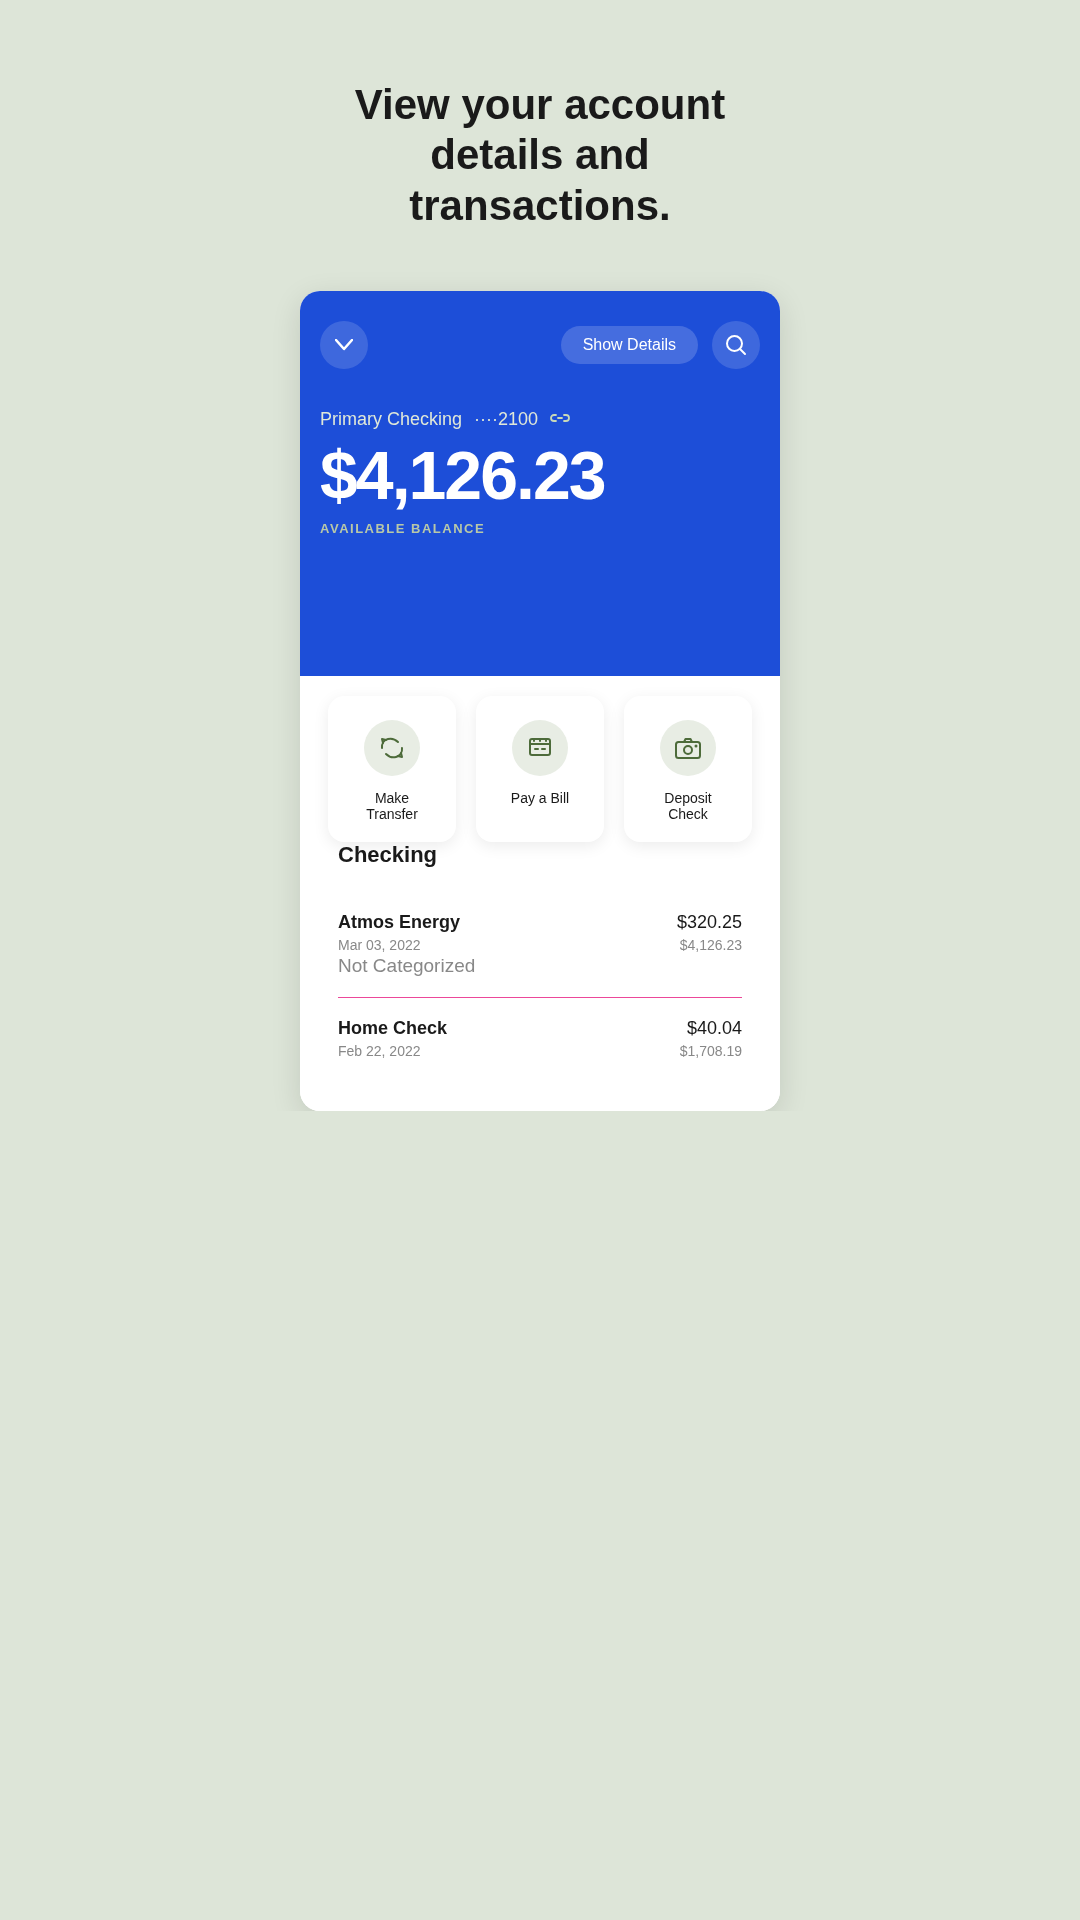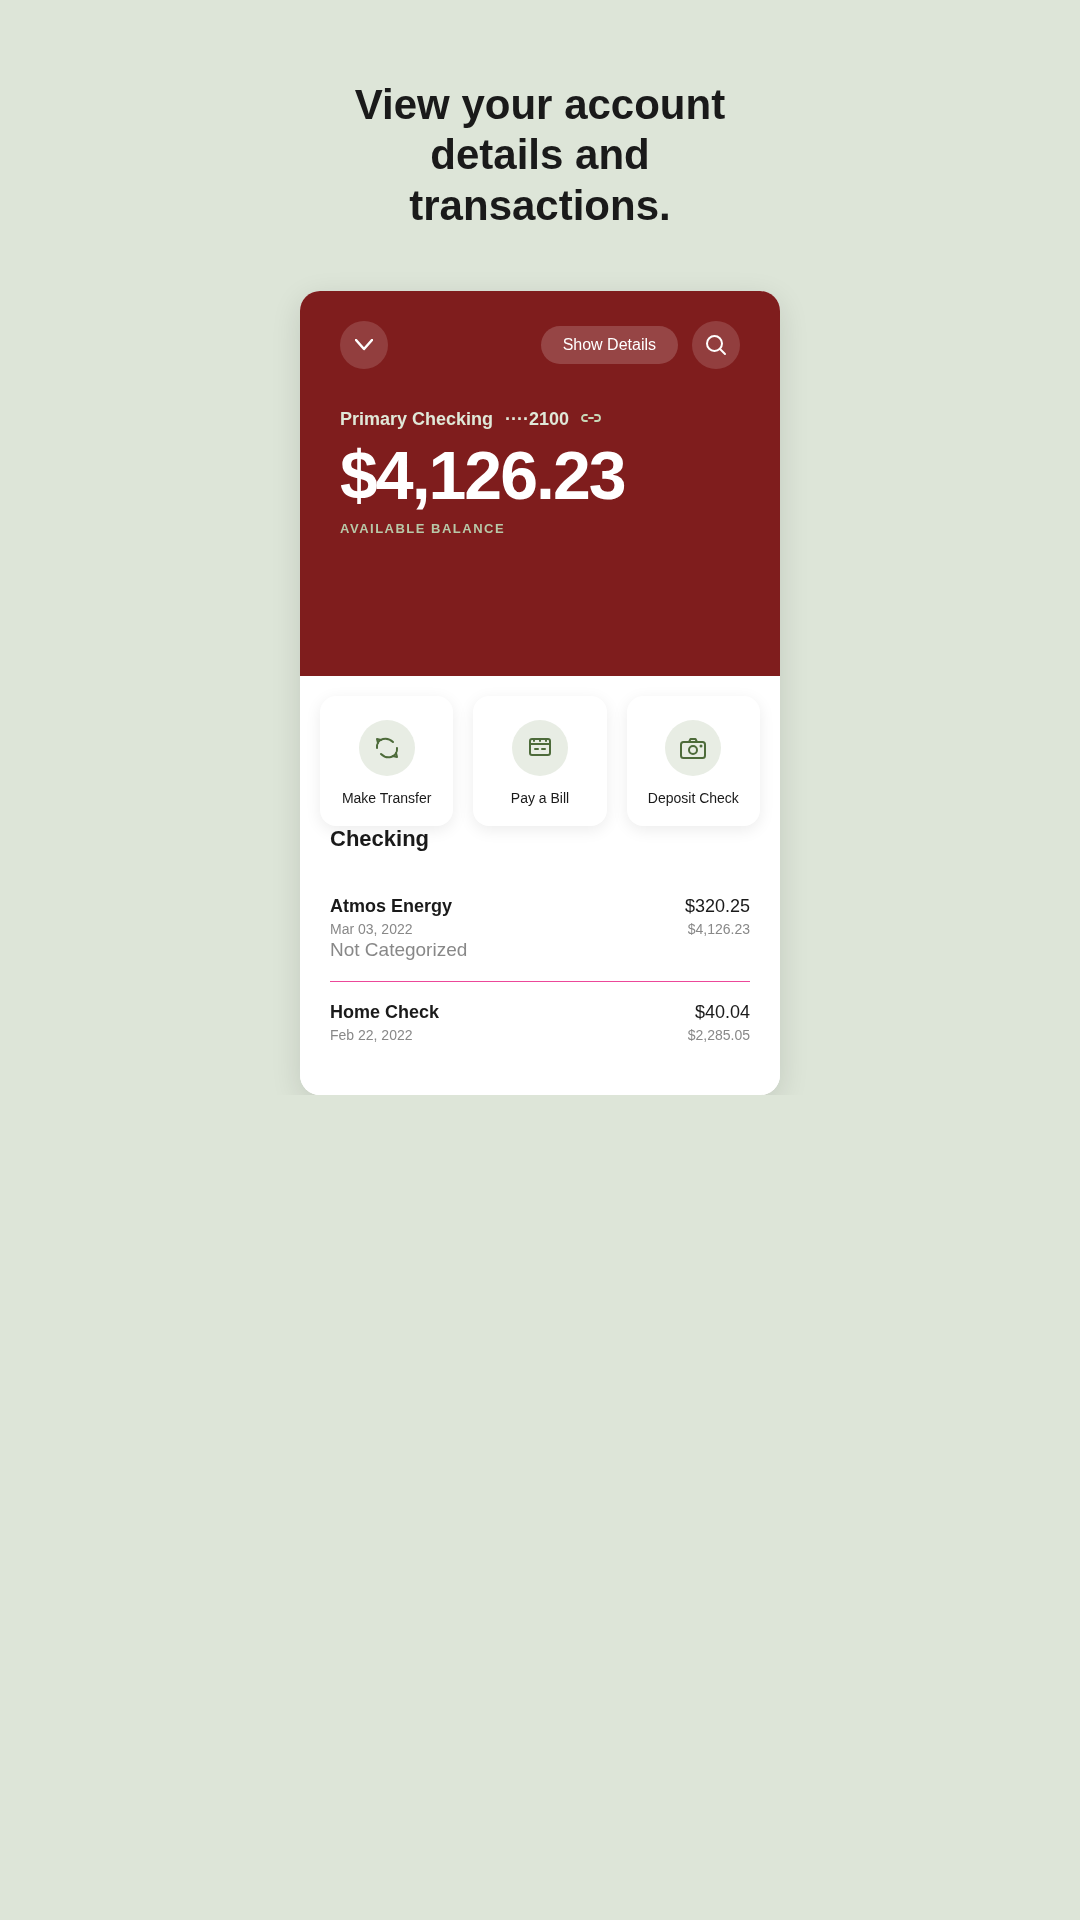--- a/index.html
+++ b/index.html
@@ -27,23 +27,23 @@
 
     .card-container {
       background: #fff;
       border-radius: 20px;
       margin: 0 30px;
       overflow: visible;
       box-shadow: 0 8px 30px rgba(0,0,0,0.12);
     }
 
     .card-green {
-      background: #7f1d1d;
+      background: #1d4ed8;
       border-radius: 20px 20px 0 0;
-      padding: 30px 40px 140px;
+      padding: 30px 20px 140px;
       position: relative;
     }
 
     .card-top-row {
       display: flex;
       justify-content: space-between;
       align-items: center;
       margin-bottom: 40px;
     }
 
@@ -88,21 +88,21 @@
       align-items: center;
       justify-content: center;
       cursor: pointer;
       color: #fff;
       font-size: 20px;
     }
 
     .account-name {
       color: #e0e8d8;
       font-size: 18px;
-      font-weight: 700;
+      font-weight: 400;
       margin-bottom: 8px;
       display: flex;
       align-items: center;
       gap: 12px;
     }
 
     .account-number {
       color: #e0e8d8;
     }
 
@@ -168,21 +168,21 @@
     .action-label {
       font-size: 14px;
       font-weight: 500;
       color: #1a1a1a;
       text-align: center;
     }
 
     .card-white {
       background: #fff;
       border-radius: 0 0 20px 20px;
-      padding: 100px 0 30px;
+      padding: 100px 8px 30px;
     }
 
     .activity-section {
       padding: 0 30px;
     }
 
     .activity-title {
       font-size: 22px;
       font-weight: 800;
       color: #1a1a1a;
@@ -334,19 +334,19 @@
       </div>
 
       <div class="transaction-item">
         <div class="transaction-left">
           <div class="merchant-name">Home Check</div>
           <div class="trans-date">Feb 22, 2022</div>
           <div class="trans-category"></div>
         </div>
         <div class="transaction-right">
           <div class="trans-amount">$40.04</div>
-          <div class="trans-balance">$2,285.05</div>
+          <div class="trans-balance">$1,708.19</div>
         </div>
       </div>
 
     </div>
   </div>
 </div>
 
 </body></html>

